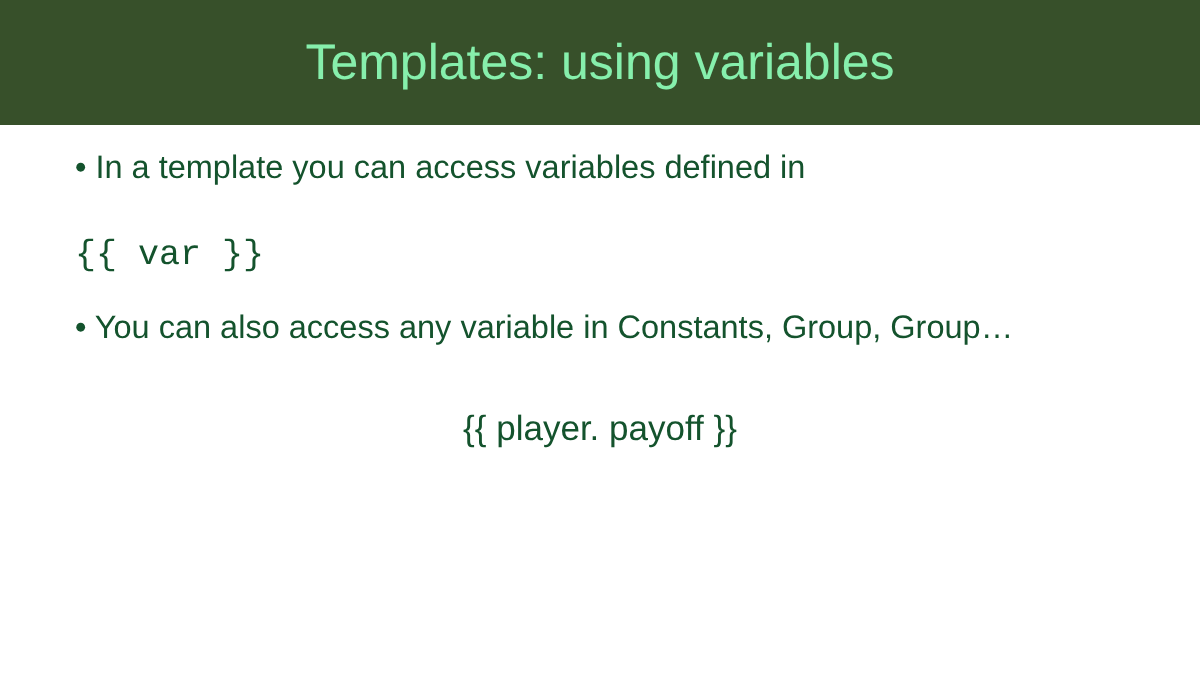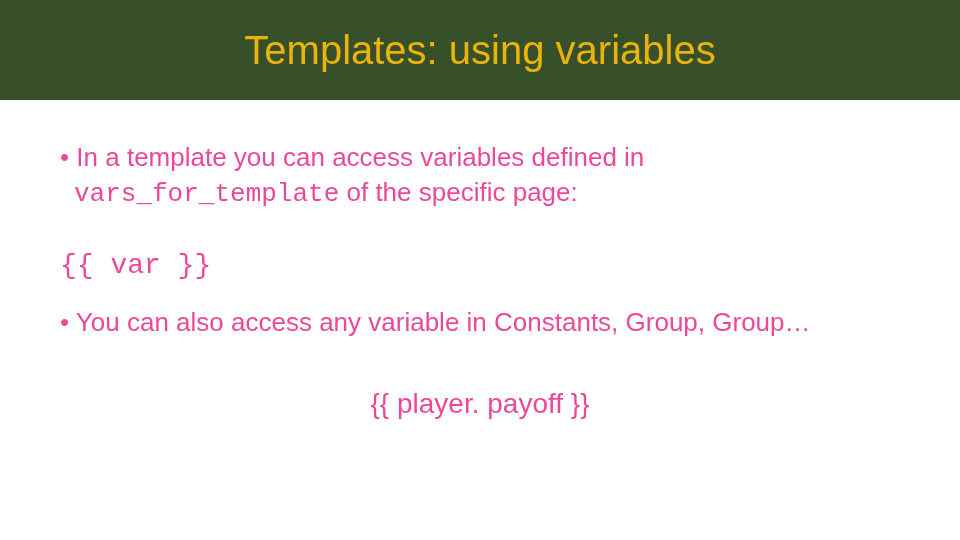--- a/index.html
+++ b/index.html
@@ -13,29 +13,29 @@
   }
   .header {
     background: #37502a;
     width: 100%;
     height: 100px;
     display: flex;
     align-items: center;
     justify-content: center;
   }
   .header h1 {
-    color: #eab308;
+    color: #86efac;
     font-size: 40px;
     font-weight: normal;
     margin: 0;
   }
   .content {
-    padding: 40px 60px 0 60px;
+    padding: 16px 60px 0 60px;
     font-size: 26px;
-    color: #ec4899;
+    color: #14532d;
     line-height: 1.35;
   }
   .bullet-row {
     display: block;
   }
   .indent-block {
     margin-left: 14px;
   }
   .mono {
     font-family: "Courier New", Courier, monospace;
@@ -57,23 +57,20 @@
 
 <div class="header">
   <h1>Templates: using variables</h1>
 </div>
 
 <div class="content">
 
   <div class="bullet-row">
     <span>• In a template you can access variables defined in</span>
   </div>
-  <div class="indent-block">
-    <span class="mono">vars_for_template</span><span> of the specific page:</span>
-  </div>
 
   <div class="code-centered">{{ var }}</div>
 
 
   <div class="bullet-row">• You can also access any variable in Constants, Group, Group…</div>
 
   <div class="code-centered-2">{{ player. payoff }}</div>
 
 </div>
 

